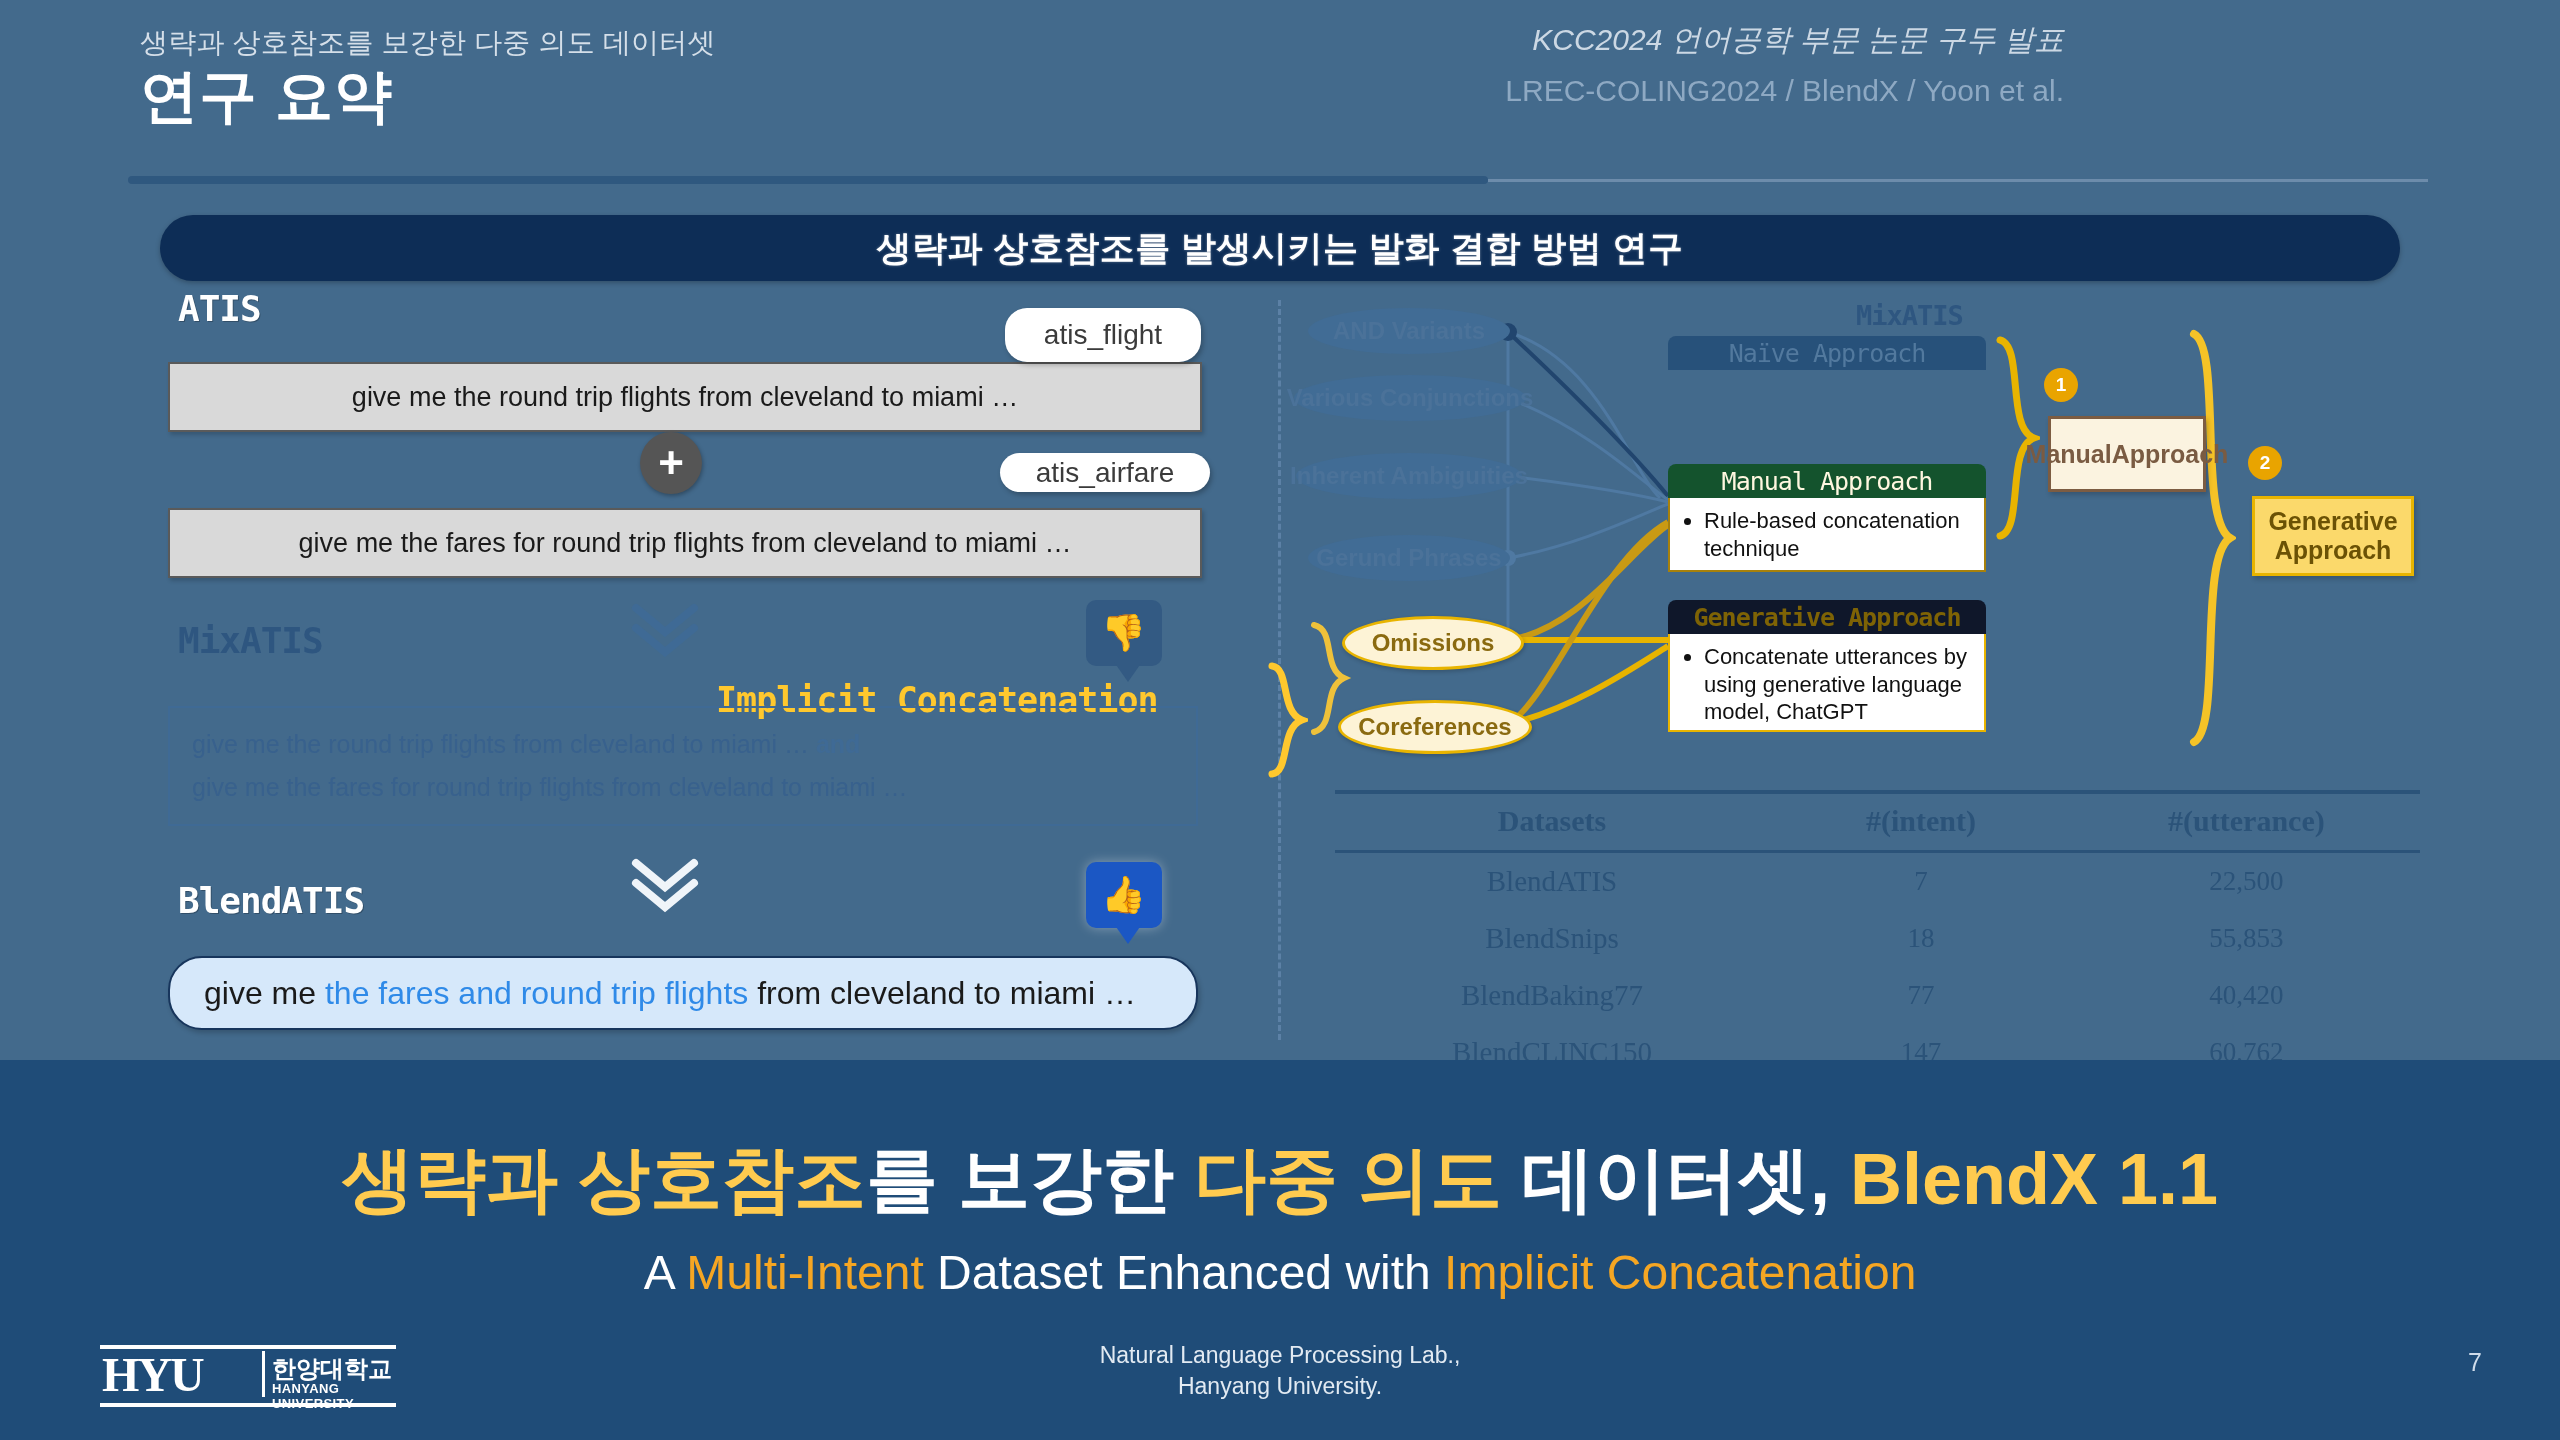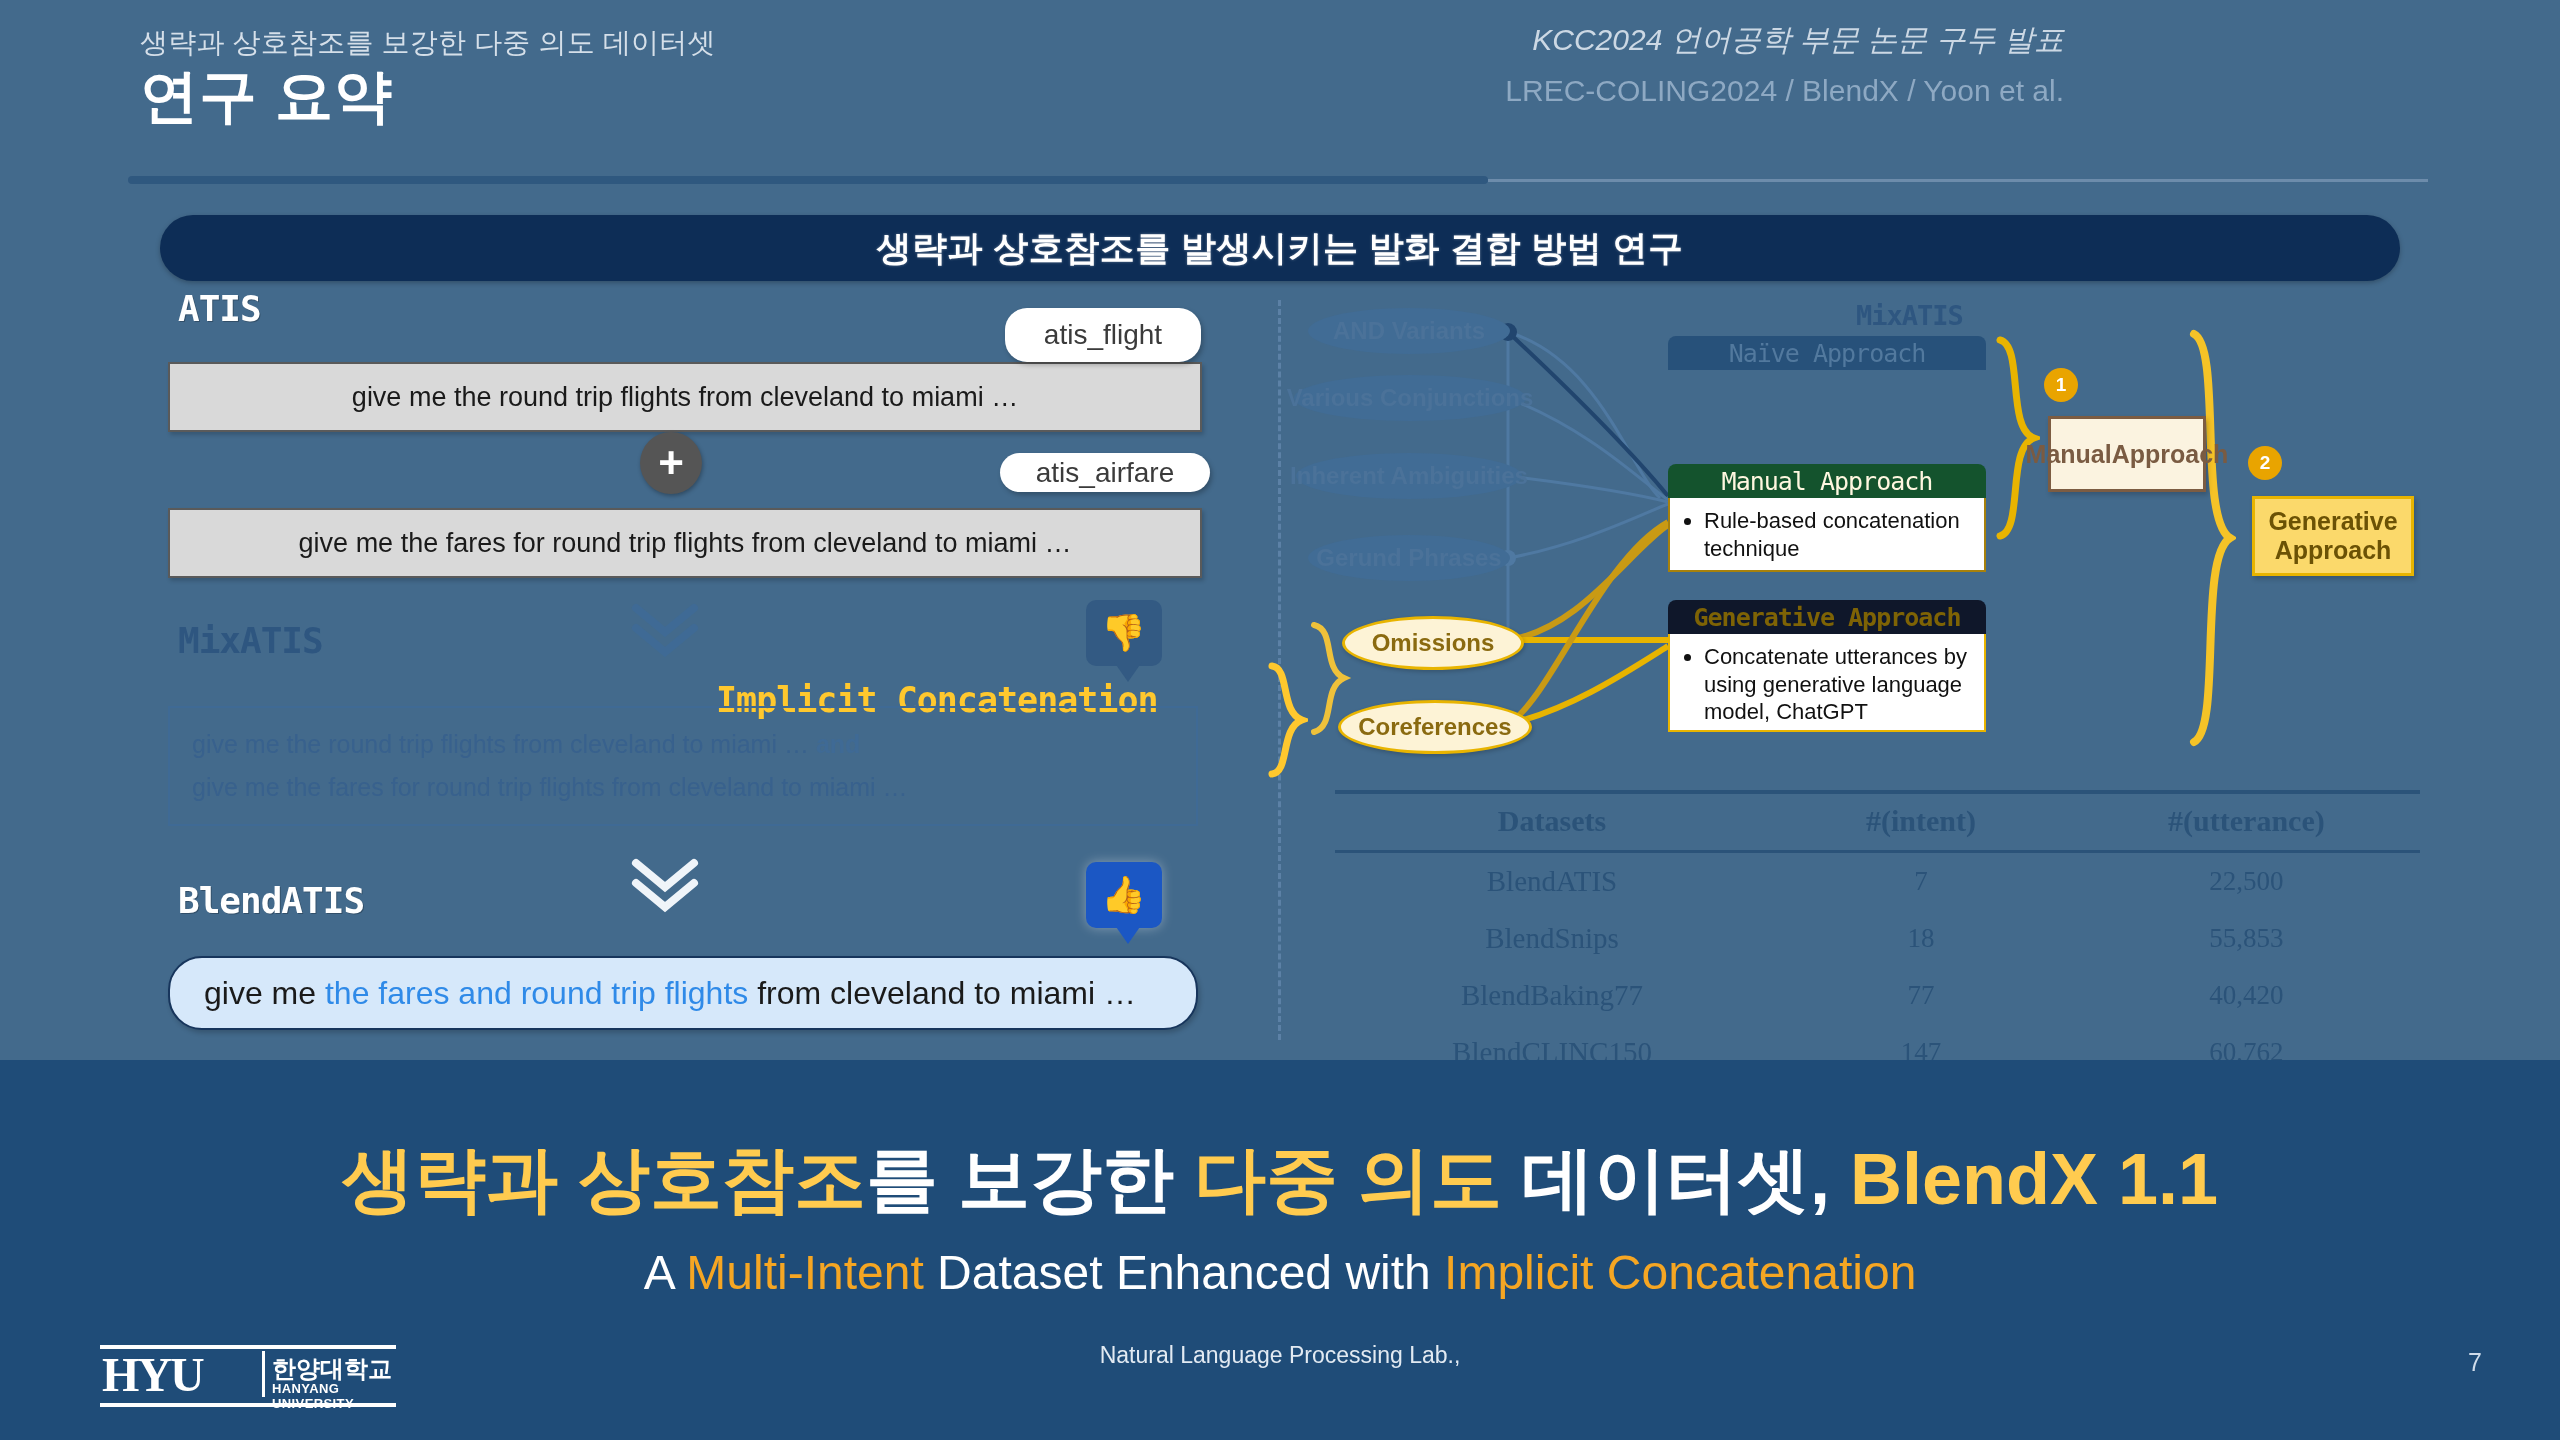--- a/index.html
+++ b/index.html
@@ -414,17 +414,18 @@
     <div class="bar" style="top:0;"></div>
     <div class="bar" style="top:58px;"></div>
     <div class="hyu">HYU</div>
     <div class="vline"></div>
     <div class="kr">한양대학교</div>
     <div class="en">HANYANG UNIVERSITY</div>
   </div>
 
   <div class="footcenter">
     <div>Natural Language Processing Lab.,</div>
+    <div>Hanyang University.</div>
   </div>
 
   <div class="pagenum">7</div>
 
 </div>
 
 </body></html>

